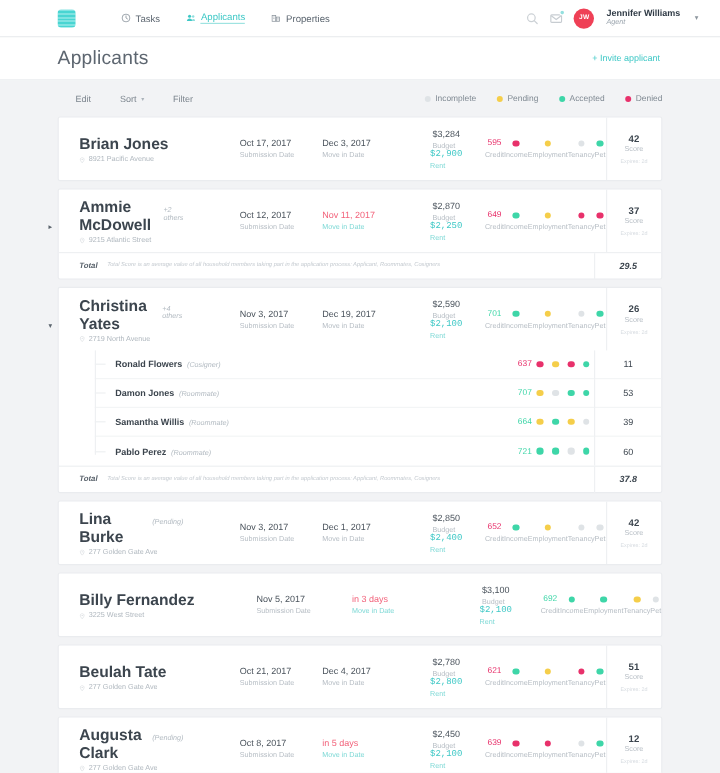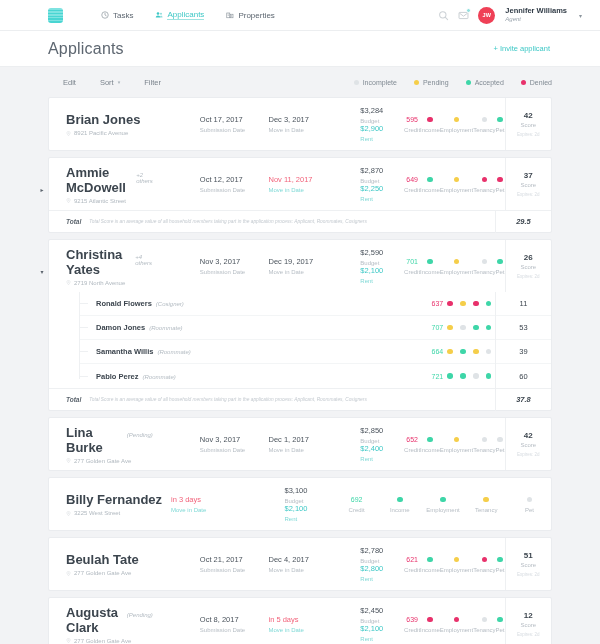--- a/index.html
+++ b/index.html
@@ -111,21 +111,21 @@
   .c-date { width: 83px; margin-left: 47px; }
   .c-date2 { width: 86px; }
   .dv { font-size: 7.5px; color: #4a535c; }
   .dv.red { color: #f2637b; }
   .dl { font-size: 6px; color: #b6bdc4; margin-top: 3px; }
   .dl.teal { color: #7fd9d6; }
 
   .c-money { width: 78px; display: flex; align-items: center; }
   .mcol { display: flex; flex-direction: column; }
   .mv { font-size: 7.5px; color: #4a535c; }
-  .mv.teal { color: #3ec8c6; }
+  .mv.teal { color: #3ec8c6; font-family: Liberation Mono, monospace; }
   .ml { font-size: 6px; color: #b6bdc4; margin-top: 3px; }
   .ml.teal { color: #7fd9d6; }
   .mgap { width: 10px; }
 
   .c-status { flex: 1; display: flex; align-items: center; }
   .st { flex: 1; display: flex; flex-direction: column; align-items: center; }
   .st-v { font-size: 7px; height: 8px; display: flex; align-items: center; }
   .st-l { font-size: 6px; color: #b6bdc4; margin-top: 3px; }
 
   .c-score {
@@ -695,20 +695,24 @@
           <div class="addr">
             <span class="pin">
               <svg viewBox="0 0 16 16" width="5" height="5">
                 <path d="M8 1C5.2 1 3 3.2 3 6c0 3.6 5 9 5 9s5-5.4 5-9c0-2.8-2.2-5-5-5z" fill="none" stroke="#b0b8bf" stroke-width="1.6"></path>
                 <circle cx="8" cy="6" r="1.6" fill="#b0b8bf"></circle>
               </svg>
             </span>
             <span class="addr-txt">3225 West Street</span>
           </div>
         </div>
+        <div class="cell c-date">
+          <span class="dv">Nov 5, 2017</span>
+          <span class="dl">Submission Date</span>
+        </div>
         <div class="cell c-date2">
           <span class="dv red">in 3 days</span>
           <span class="dl teal">Move in Date</span>
         </div>
         <div class="cell c-money">
           <div class="mcol">
             <span class="mv">$3,100</span>
             <span class="ml">Budget</span>
           </div>
           <div class="mgap"></div>

